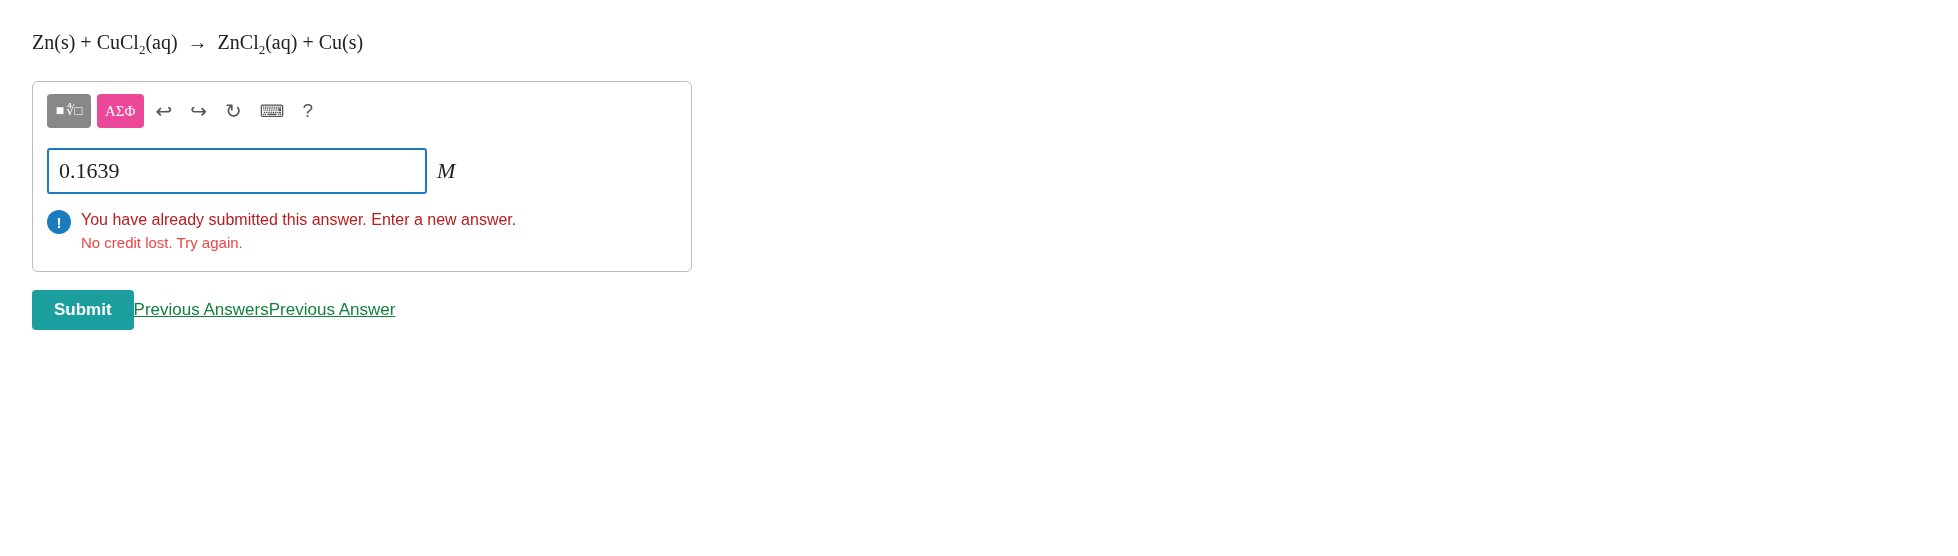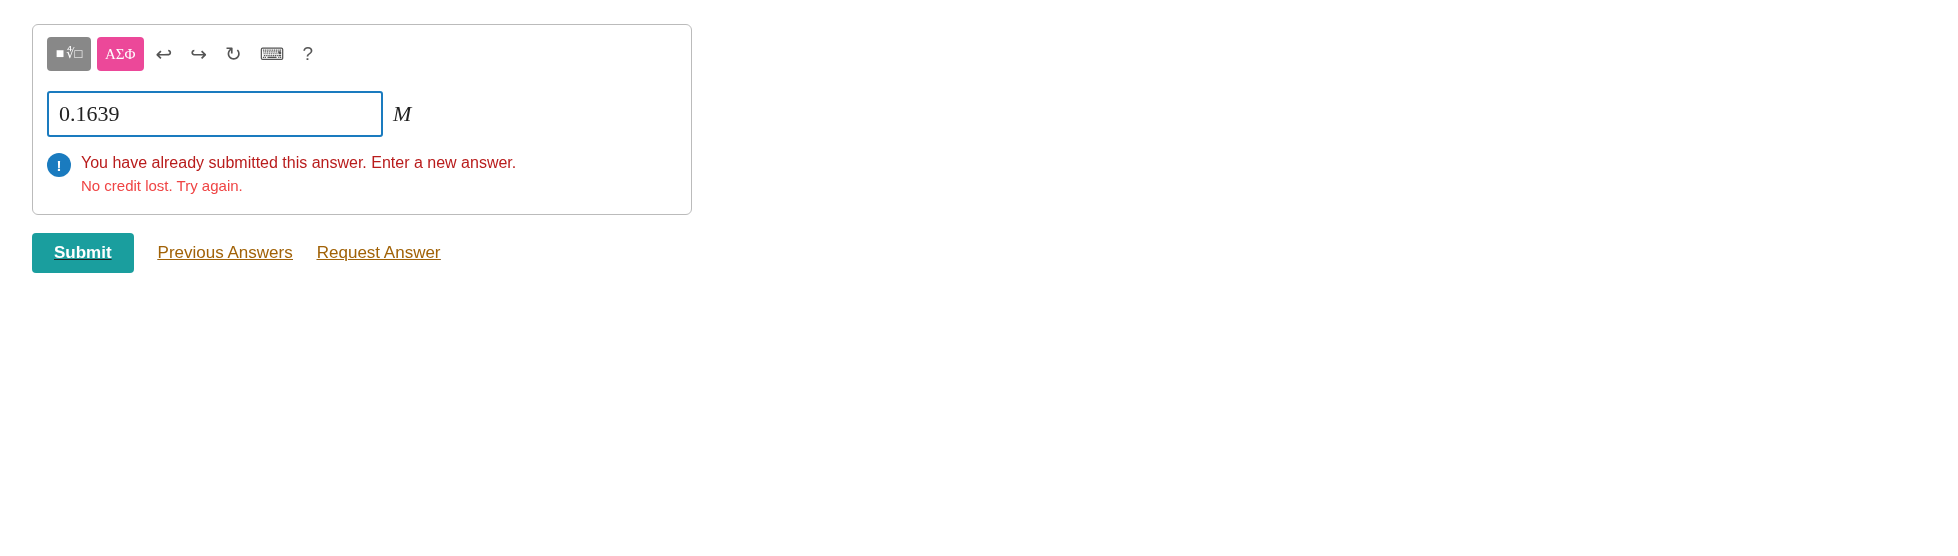--- a/index.html
+++ b/index.html
@@ -83,21 +83,21 @@
       align-items: center;
       gap: 10px;
       margin-bottom: 14px;
     }
 
     .answer-input {
       border: 2px solid #1a7bbf;
       border-radius: 3px;
       font-size: 22px;
       padding: 8px 10px;
-      width: 336px;
+      width: 380px;
       font-family: Georgia, serif;
       outline: none;
       color: #222;
     }
 
     .unit-label {
       font-size: 22px;
       font-family: Georgia, serif;
       color: #222;
       font-style: italic;
@@ -138,38 +138,36 @@
     }
 
     .feedback-text .sub-msg {
       color: #ef4444;
       font-size: 15px;
     }
 
     .bottom-row {
       display: flex;
       align-items: center;
-      gap: 24px;
-      text-decoration: underline;
     }
 
     .submit-btn {
       background: #1a9e9e;
       color: #fff;
       border: none;
       border-radius: 4px;
       padding: 10px 22px;
       font-size: 17px;
       font-family: Arial, sans-serif;
       font-weight: bold;
       cursor: pointer;
     }
 
     .text-link {
-      color: #a16207;
+      color: #15803d;
       text-decoration: underline;
       font-size: 17px;
       font-family: Arial, sans-serif;
       background: none;
       border: none;
       cursor: pointer;
       padding: 0;
     }
 
     .keyboard-icon {
@@ -181,20 +179,23 @@
     .chem {
       font-family: Georgia, serif;
     }
   </style>
 </head>
 <body>
 
 <div>
 
 
+  <p class="reaction-equation">
+    Zn(<span class="chem">s</span>) + CuCl<sub>2</sub>(aq) &nbsp;→&nbsp; ZnCl<sub>2</sub>(aq) + Cu(<span class="chem">s</span>)
+  </p>
 
   <div class="answer-box">
 
     <div class="toolbar">
       <button class="toolbar-btn math-btn">
         <span>■</span>
         <span style="font-size:13px;">∜□</span>
       </button>
       <button class="toolbar-btn">
         <span>ΑΣΦ</span>
@@ -232,17 +233,17 @@
   </div>
 
   <div class="bottom-row">
     <button class="submit-btn">
       <span>Submit</span>
     </button>
     <button class="text-link">
       <span>Previous Answers</span>
     </button>
     <button class="text-link">
-      <span>Request Answer</span>
+      <span>Previous Answer</span>
     </button>
   </div>
 
 </div>
 
 </body></html>

